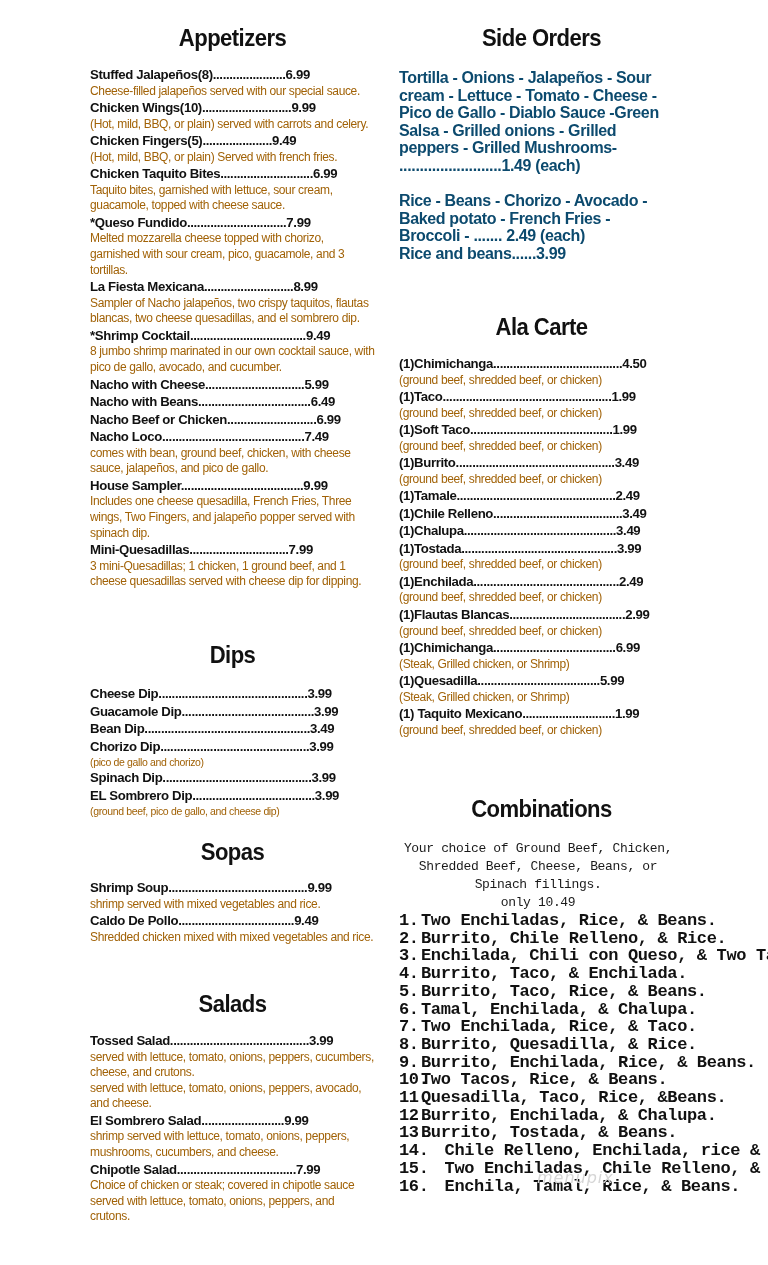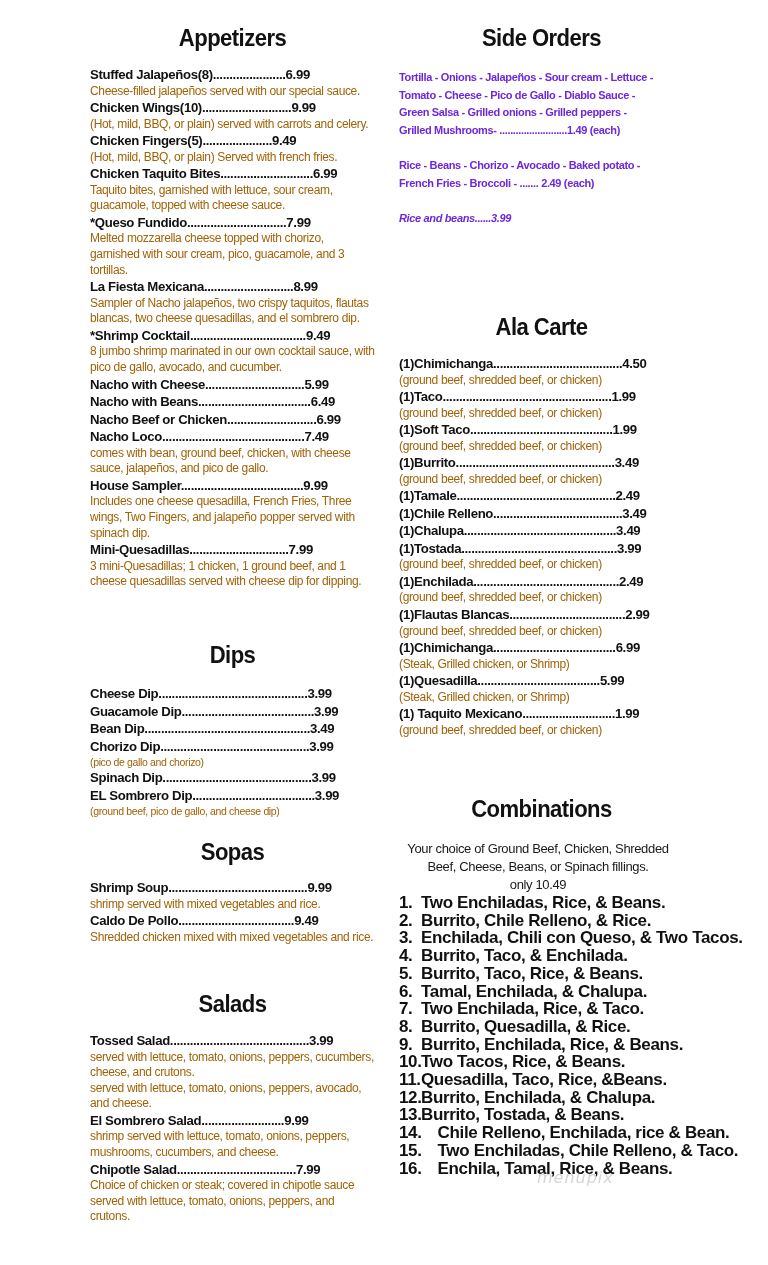--- a/index.html
+++ b/index.html
@@ -22,22 +22,22 @@
   .item-name {
     font-weight: bold; font-size: 13.2px; line-height: 17.5px;
     letter-spacing: -0.35px; white-space: nowrap; color: #111;
   }
   .item-desc {
     font-size: 12px; line-height: 15.6px; letter-spacing: -0.35px;
     color: #a16207;
   }
   .item-desc.small { font-size: 10.5px; line-height: 14px; }
   .sides-text {
-    font-weight: bold; font-size: 11px; line-height: 17.5px;
-    letter-spacing: -0.35px; color: #6d28d9;
+    font-weight: bold; font-size: 16px; line-height: 17.5px;
+    letter-spacing: -0.35px; color: #0c4a6e;
   }
   .combo-intro {
     text-align: center; font-size: 13px; line-height: 18px;
     letter-spacing: -0.35px; color: #1a1a1a;
   }
   .combo-list { margin: 0; padding: 0; list-style: none; }
   .combo-item {
     font-weight: bold; font-size: 17px; line-height: 17.7px;
     letter-spacing: -0.35px; white-space: nowrap; position: relative;
   }
@@ -163,21 +163,21 @@
       </div>
   </div>
 </div>
 
 <div class="col col-right">
 
   <div class="section-title" style="top:24px;">Side Orders</div>
   <div class="section-body" style="top:69px; width:262px;">
     <div class="sides-text">Tortilla - Onions - Jalapeños - Sour cream - Lettuce - Tomato - Cheese - Pico de Gallo - Diablo Sauce -Green Salsa - Grilled onions - Grilled peppers - Grilled Mushrooms- .........................1.49 (each)</div>
     <div class="sides-text" style="margin-top:18px;">Rice - Beans - Chorizo - Avocado - Baked potato - French Fries - Broccoli - ....... 2.49 (each)</div>
-    <div class="sides-text" style="margin-top:18px;font-style:italic;">Rice and beans......3.99</div>
+    <div class="sides-text" style="">Rice and beans......3.99</div>
   </div>
 
   <div class="section-title" style="top:313px;">Ala Carte</div>
   <div class="section-body" style="top:355px;">
     <div>
         <div class="item-name">(1)Chimichanga.......................................4.50</div>
         <div class="item-desc">(ground beef, shredded beef, or chicken)</div>
       </div>
     <div>
         <div class="item-name">(1)Taco...................................................1.99</div>
@@ -222,21 +222,21 @@
         <div class="item-name">(1)Quesadilla.....................................5.99</div>
         <div class="item-desc">(Steak, Grilled chicken, or Shrimp)</div>
       </div>
     <div>
         <div class="item-name">(1) Taquito Mexicano............................1.99</div>
         <div class="item-desc">(ground beef, shredded beef, or chicken)</div>
       </div>
   </div>
 
   <div class="section-title" style="top:795px;">Combinations</div>
-  <div class="section-body" style="top:840px;">
+  <div class="section-body" style="top:840px;font-family:Liberation Mono, monospace;">
     <div class="combo-intro" style="width:278px;">Your choice of Ground Beef, Chicken, Shredded Beef, Cheese, Beans, or Spinach fillings.</div>
     <div class="combo-intro" style="width:278px;">only 10.49</div>
     <ul class="combo-list">
       <li class="combo-item"><span class="combo-num">1.</span><span>Two Enchiladas, Rice, &amp; Beans.</span></li>
       <li class="combo-item"><span class="combo-num">2.</span><span>Burrito, Chile Relleno, &amp; Rice.</span></li>
       <li class="combo-item"><span class="combo-num">3.</span><span>Enchilada, Chili con Queso, &amp; Two Tacos.</span></li>
       <li class="combo-item"><span class="combo-num">4.</span><span>Burrito, Taco, &amp; Enchilada.</span></li>
       <li class="combo-item"><span class="combo-num">5.</span><span>Burrito, Taco, Rice, &amp; Beans.</span></li>
       <li class="combo-item"><span class="combo-num">6.</span><span>Tamal, Enchilada, &amp; Chalupa.</span></li>
       <li class="combo-item"><span class="combo-num">7.</span><span>Two Enchilada, Rice, &amp; Taco.</span></li>

